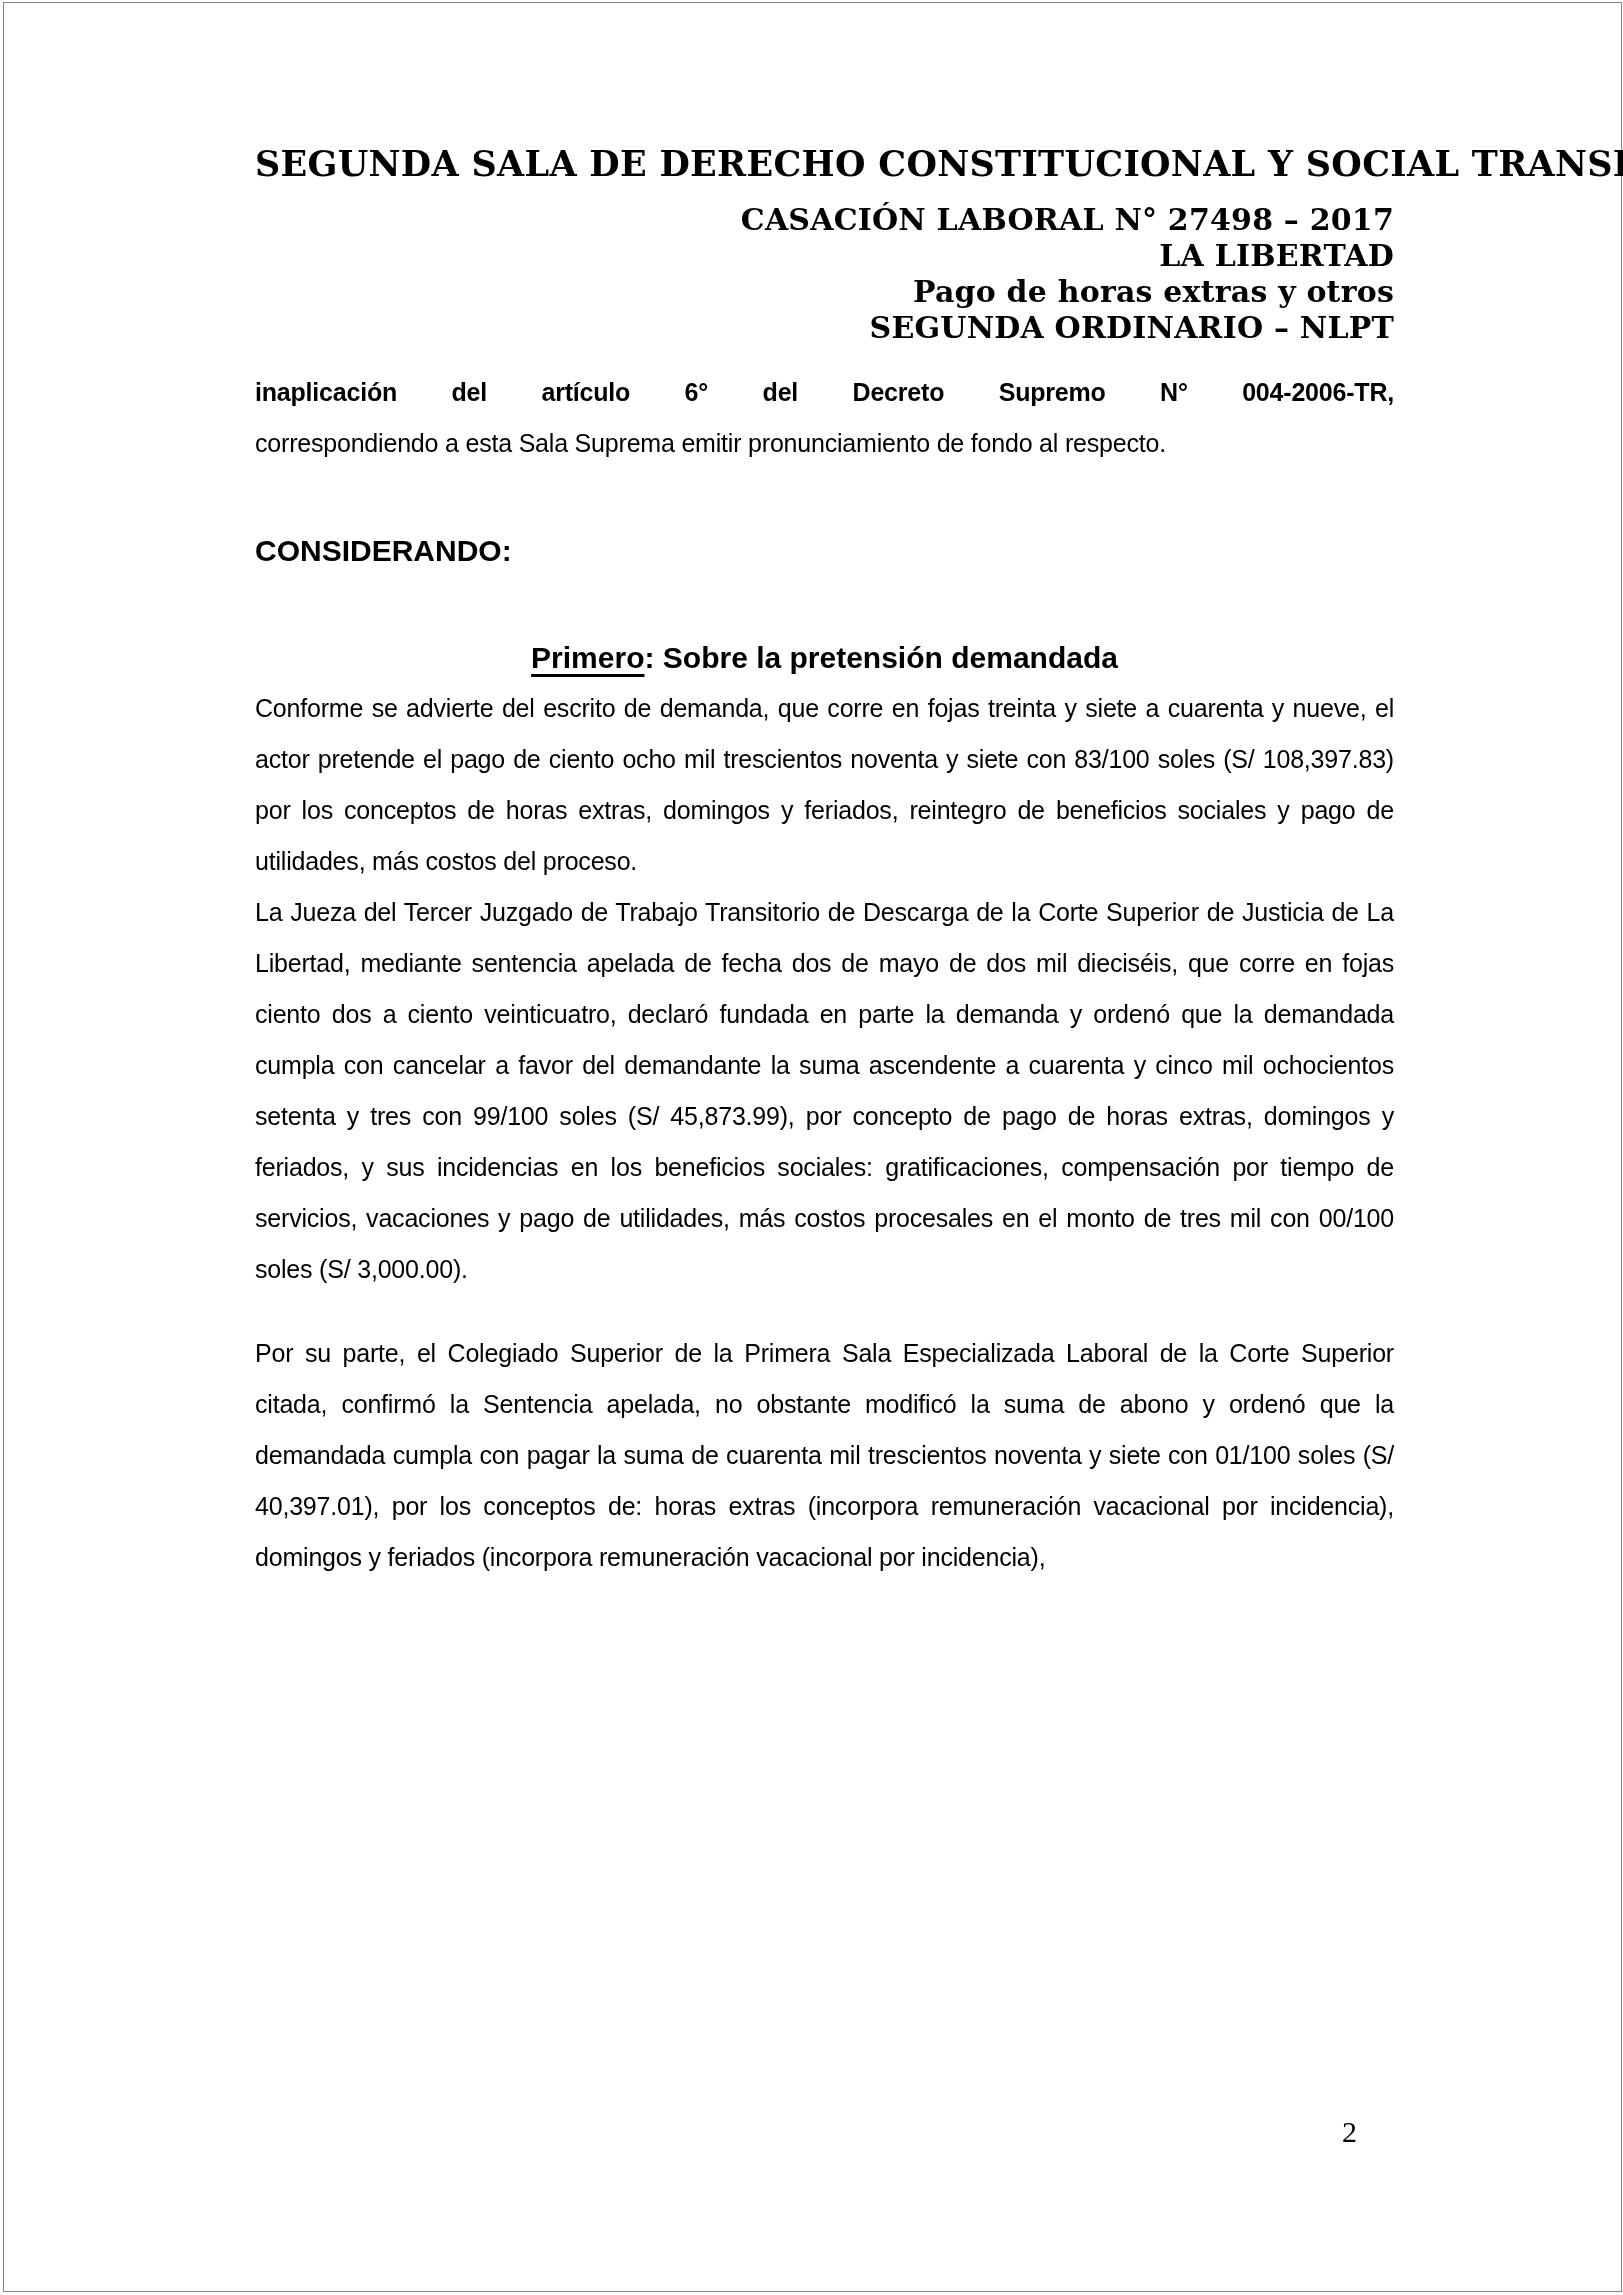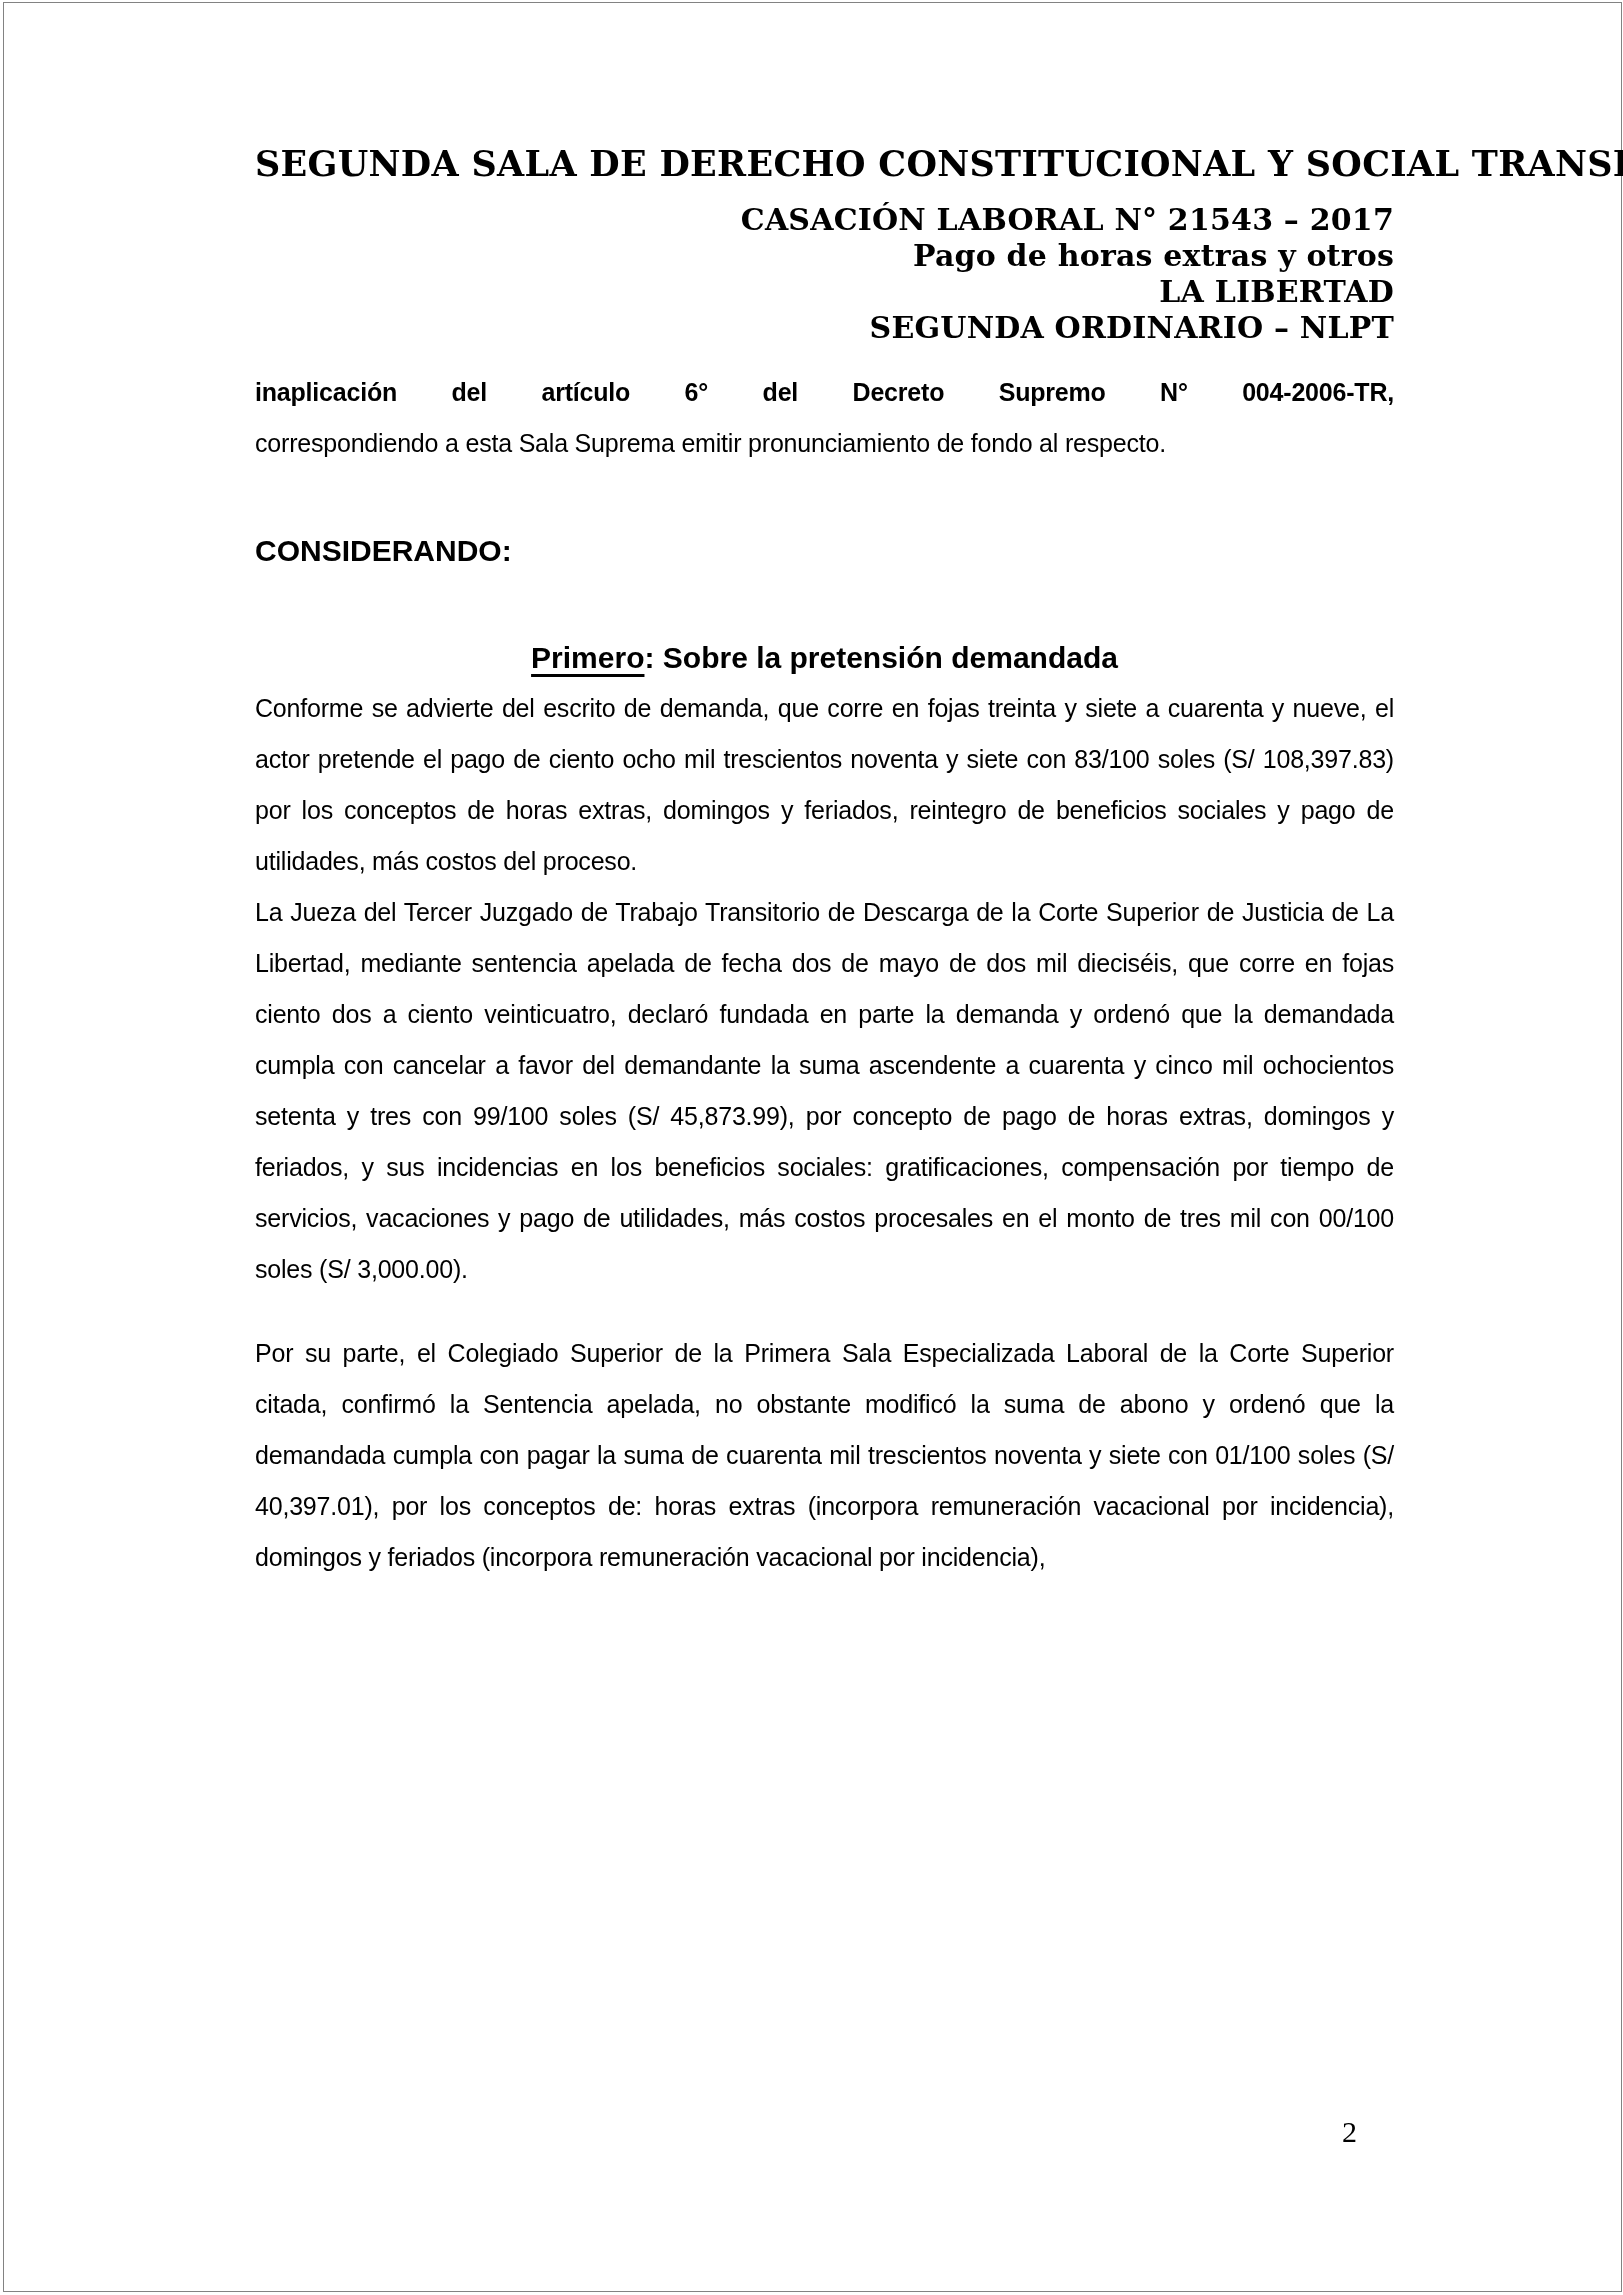--- a/index.html
+++ b/index.html
@@ -98,23 +98,23 @@
 <div class="page">
   <div class="frame"></div>
 
   <div class="content">
 
     <div class="court-header">
       <div>SEGUNDA SALA DE DERECHO CONSTITUCIONAL Y SOCIAL TRANSITORIA</div>
     </div>
 
     <div class="case-info">
-      <div>CASACIÓN LABORAL N° 21543 – 2017</div>
+      <div>CASACIÓN LABORAL N° 27498 – 2017</div>
+      <div>LA LIBERTAD</div>
       <div>Pago de horas extras y otros</div>
-      <div>LA LIBERTAD</div>
       <div>SEGUNDA ORDINARIO – NLPT</div>
     </div>
 
     <div class="intro">
       <div class="body-par intro-line1">inaplicación del artículo 6° del Decreto Supremo N° 004-2006-TR,</div>
       <div class="body-par">correspondiendo a esta Sala Suprema emitir pronunciamiento de fondo al respecto.</div>
     </div>
 
     <div class="considerando">CONSIDERANDO:</div>
 

